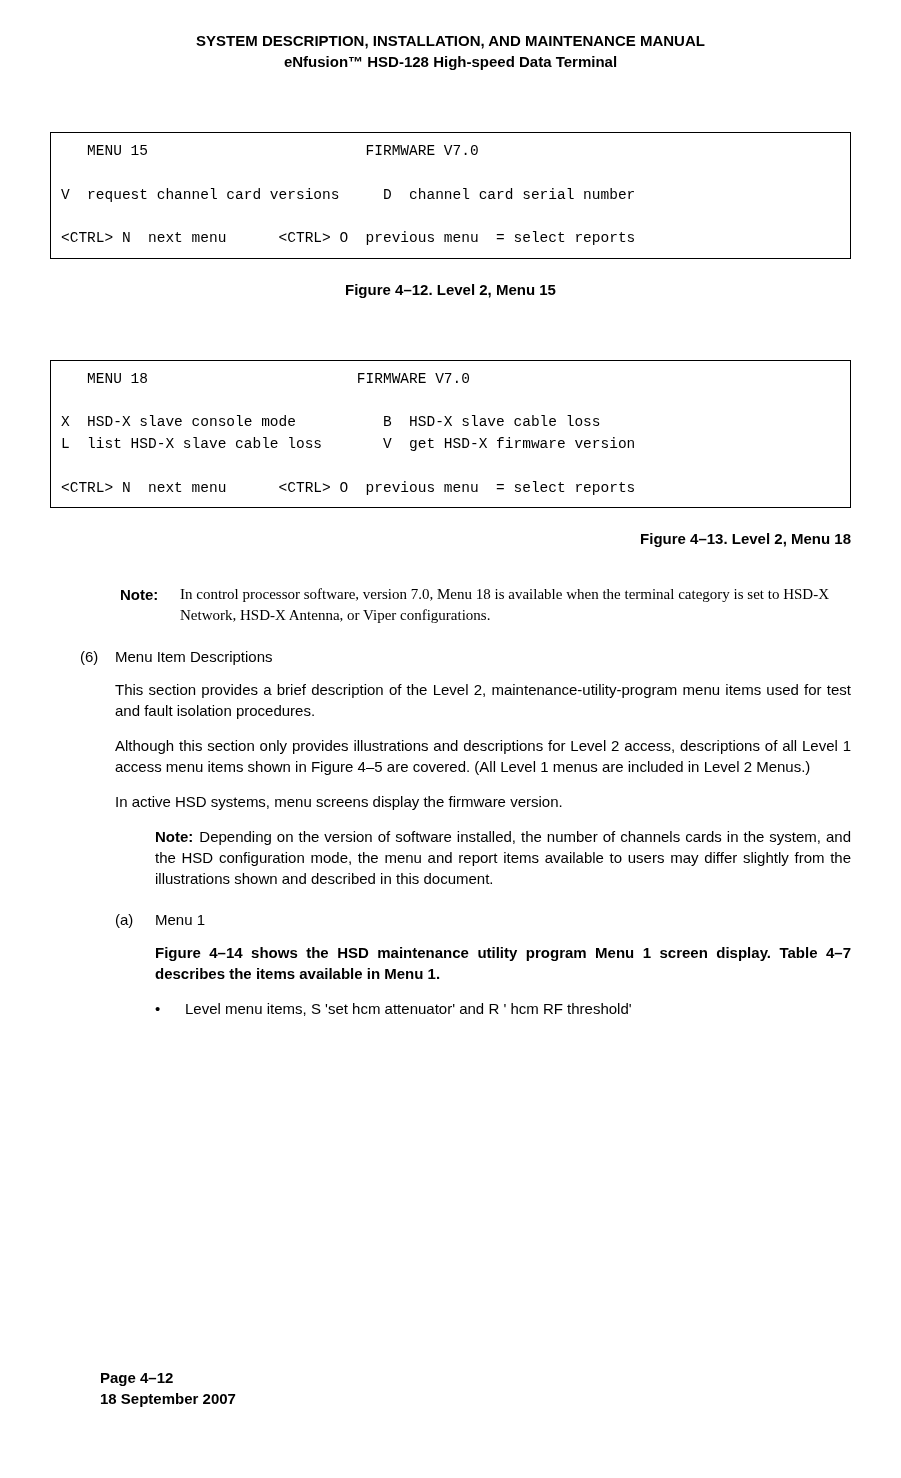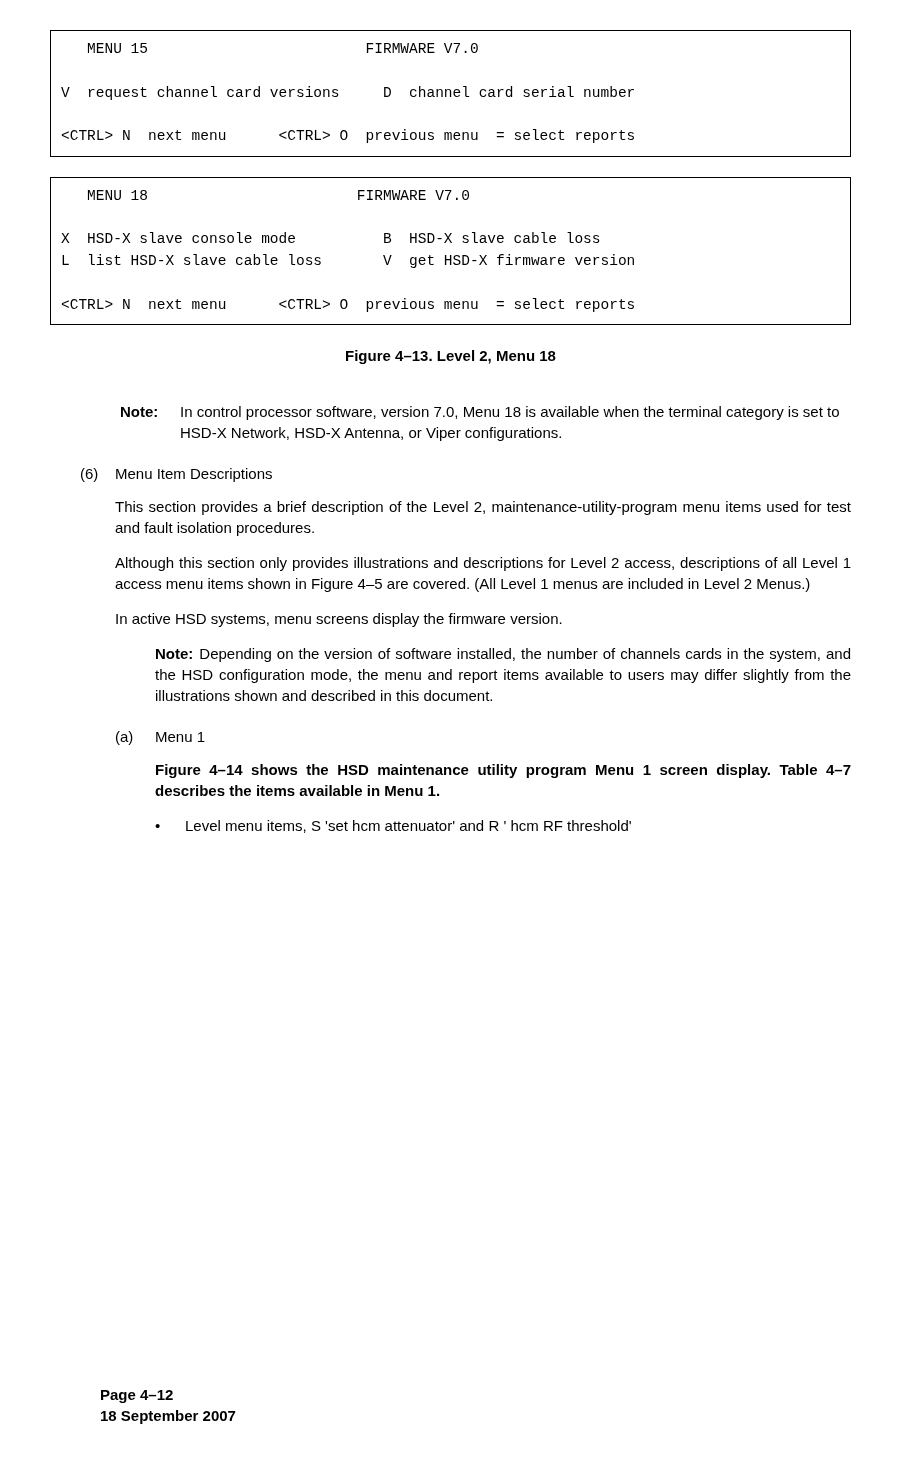--- a/index.html
+++ b/index.html
@@ -30,35 +30,36 @@
       font-size: 14.5px;
       white-space: pre;
       line-height: 1.5;
     }
     .figure-caption {
       text-align: center;
       font-weight: bold;
       margin-bottom: 60px;
     }
     .figure-caption-2 {
-      text-align: center;
+      text-align: right;
       font-weight: bold;
       margin-bottom: 35px;
     }
     .note-block {
       display: flex;
       margin: 0 0 20px 70px;
     }
     .note-label {
       font-weight: bold;
       min-width: 60px;
       flex-shrink: 0;
     }
     .note-text {
       flex: 1;
+      font-family: Liberation Serif, serif;
     }
     .section-item {
       display: flex;
       margin: 0 0 12px 30px;
     }
     .section-num {
       min-width: 35px;
       flex-shrink: 0;
     }
     .section-body {
@@ -93,44 +94,49 @@
     .bullet-item {
       display: flex;
       margin: 0 0 12px 105px;
     }
     .bullet-dot {
       min-width: 30px;
       flex-shrink: 0;
     }
     .footer {
       position: absolute;
-      bottom: 24px;
+      bottom: 41px;
       left: 50px;
       font-weight: bold;
     }
     .page-wrap {
       position: relative;
       min-height: 1420px;
     }
     .justify {
       text-align: justify;
     }
   </style>
 </head>
 <body>
 
 <div class="page-wrap">
 
+  <div class="header">
+    <div class="header-line1">SYSTEM DESCRIPTION, INSTALLATION, AND MAINTENANCE MANUAL</div>
+    <div class="header-line2">eNfusion™ HSD-128 High-speed Data Terminal</div>
+  </div>
 
   <div class="menu-box">   MENU 15                         FIRMWARE V7.0
 
 V  request channel card versions     D  channel card serial number
 
 &lt;CTRL&gt; N  next menu      &lt;CTRL&gt; O  previous menu  = select reports</div>
 
+  <div class="figure-caption">Figure 4–12. Level 2, Menu 15</div>
 
   <div class="menu-box">   MENU 18                        FIRMWARE V7.0
 
 X  HSD-X slave console mode          B  HSD-X slave cable loss
 L  list HSD-X slave cable loss       V  get HSD-X firmware version
 
 &lt;CTRL&gt; N  next menu      &lt;CTRL&gt; O  previous menu  = select reports</div>
 
   <div class="figure-caption-2">Figure 4–13. Level 2, Menu 18</div>
 

